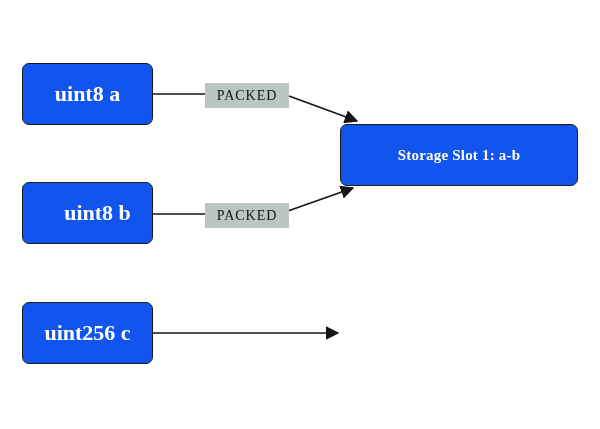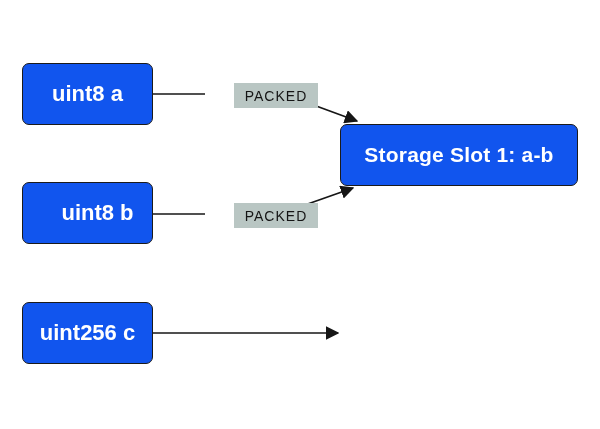--- a/index.html
+++ b/index.html
@@ -7,20 +7,21 @@
     padding: 0;
     background: #ffffff;
     font-family: "Liberation Sans", sans-serif;
   }
   .canvas {
     position: relative;
     width: 592px;
     height: 429px;
     background: var(--background, #ffffff);
     overflow: hidden;
+    font-family: Liberation Serif, serif;
   }
   .wires {
     position: absolute;
     left: 0;
     top: 0;
     width: 600px;
     height: 429px;
   }
   .wires line {
     stroke: var(--arrow, #161616);
@@ -37,41 +38,40 @@
     border-radius: 7px;
     color: var(--node-text, #ffffff);
     display: flex;
     align-items: center;
     justify-content: center;
     font-weight: bold;
     text-align: center;
     white-space: nowrap;
   }
   .node.small { font-size: 22px; }
-  .node.wide  { font-size: 21px; letter-spacing: 0.2px; }
+  .node.wide  { font-size: 15px; letter-spacing: 0.2px; }
 
   .node-uint8-a   { left: 22px;  top: 63px;  width: 131px; height: 62px; }
   .node-uint8-b   { left: 22px;  top: 182px; width: 131px; height: 62px; padding-left: 20px; }
   .node-uint256-c { left: 22px;  top: 302px; width: 131px; height: 62px; justify-content: center; }
   .node-slot1     { left: 340px; top: 124px; width: 238px; height: 62px; }
   .node-slot2     { left: 340px; top: 302px; width: 238px; height: 62px; }
 
   .edge-label {
     position: absolute;
     box-sizing: border-box;
     background: var(--label-bg, #b9c6c3);
     color: var(--label-text, #151515);
     width: 84px;
     height: 25px;
     display: flex;
     align-items: center;
     justify-content: center;
     font-size: 14px;
     letter-spacing: 1px;
-    margin-left: 29px;
   }
   .edge-label-a { left: 205px; top: 83px; }
   .edge-label-b { left: 205px; top: 203px; }
 </style>
 </head>
 <body>
 
 <div class="canvas">
 
   <svg class="wires" width="600" height="429" viewBox="0 0 600 429" xmlns="http://www.w3.org/2000/svg">

